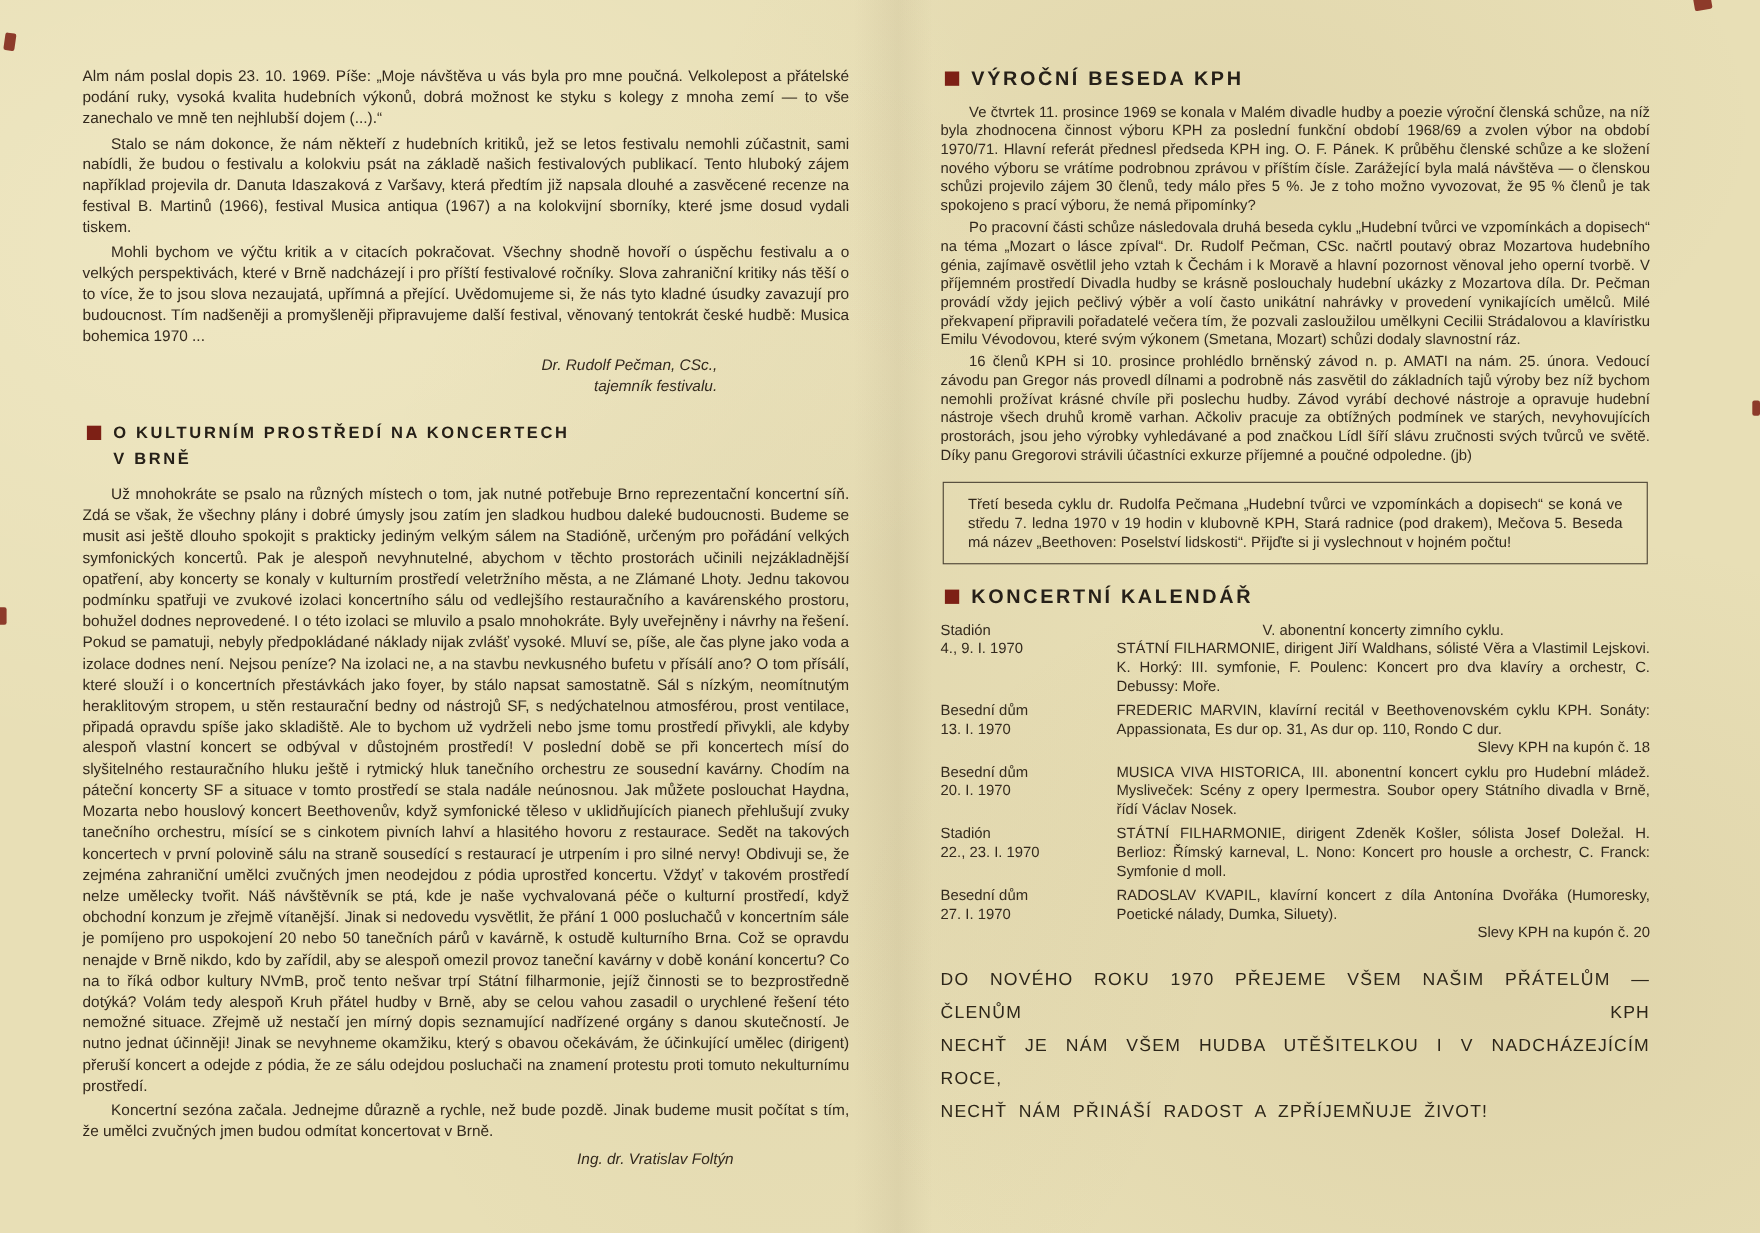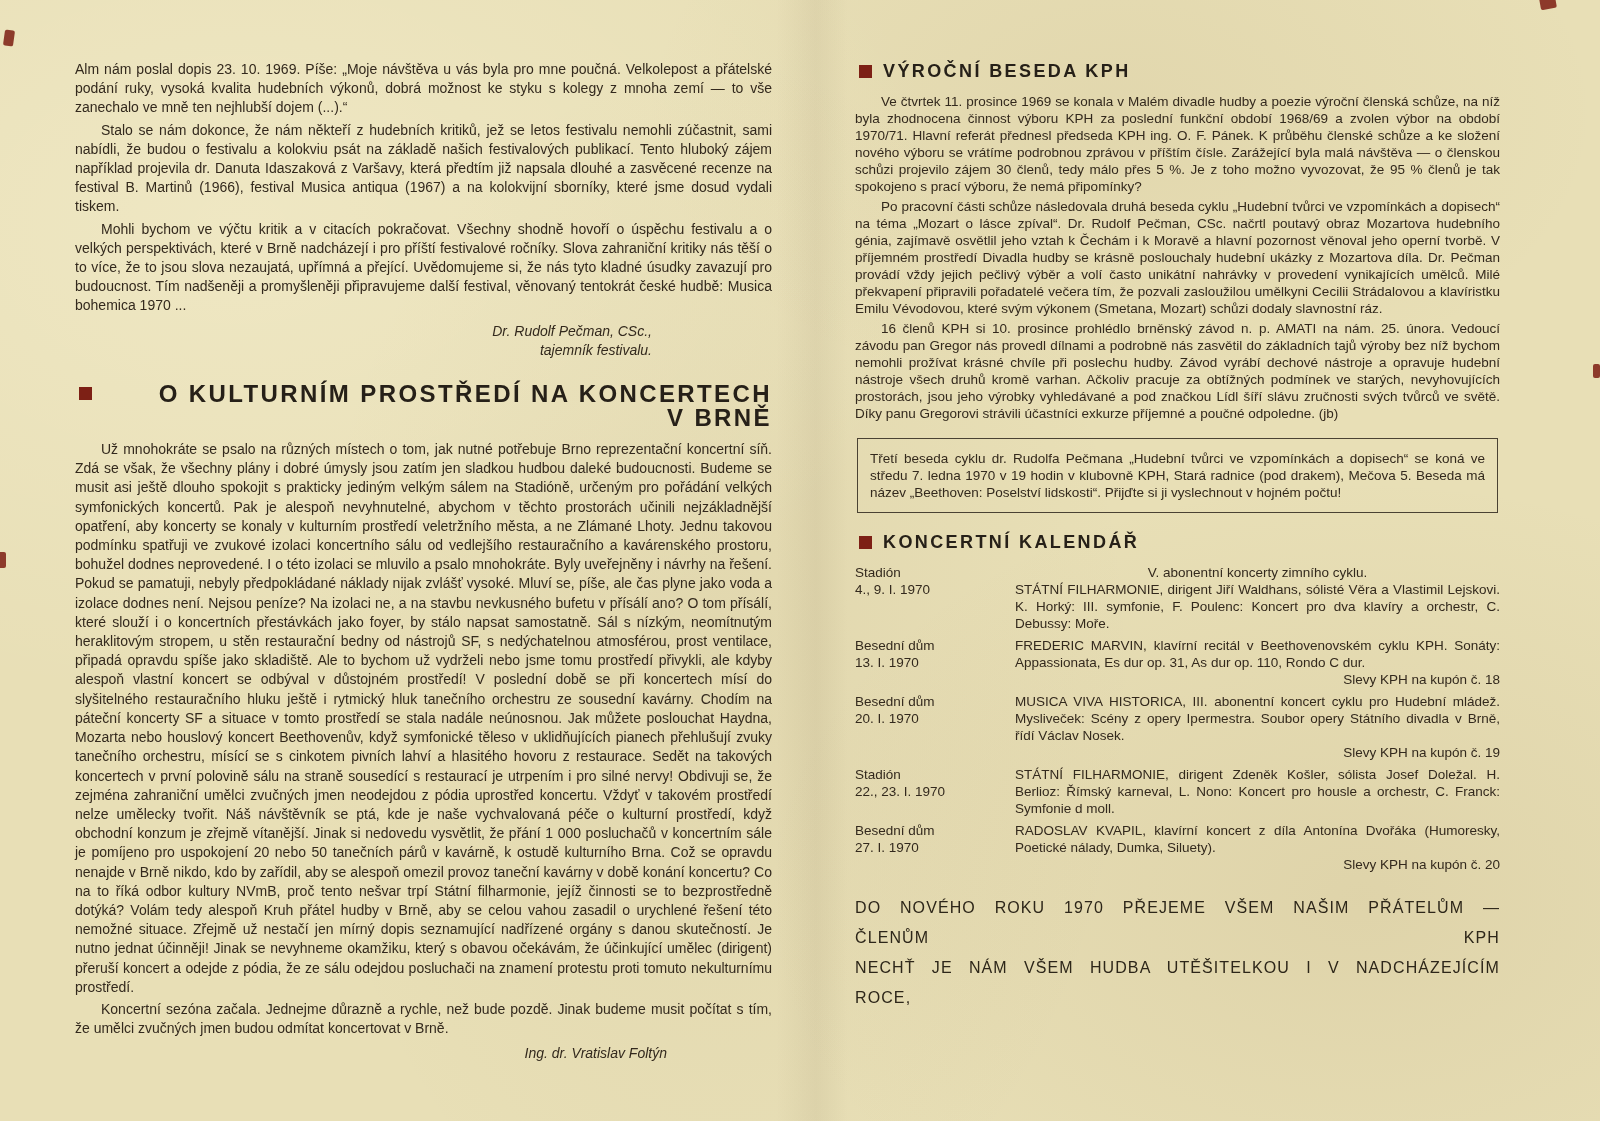--- a/index.html
+++ b/index.html
@@ -22,31 +22,31 @@
   .page-right{left:855px;width:645px;font-size:13.5px;line-height:17px;}
   p.body-par{margin:0 0 3px 0;text-align:justify;}
   .indent{text-indent:26px;}
   .signature{font-style:italic;text-align:right;margin:6px 0 2px 0;}
   .sig-pad-1{padding-right:120px;}
   .sig-pad-2{padding-right:105px;}
   .heading{
     position:relative;padding-left:28px;margin:18px 0 10px 0;
     font-weight:bold;letter-spacing:2.4px;color:#262018;
   }
-  .page-left .heading{font-size:24px;line-height:24px;text-align:right;}
+  .page-left .heading{font-size:15px;line-height:24px;}
   .page-right .heading{font-size:18px;line-height:23px;margin-top:0;}
   .heading .bullet{
     position:absolute;left:4px;top:5px;width:13px;height:13px;
     background:#7d2015;display:inline-block;
   }
   .heading-mid{margin-top:22px;}
   .notice-box{
     border:1.5px solid #4a4233;
     margin:16px 2px 18px 2px;
-    padding:11px 12px;
+    padding:11px 22px;
   }
   .notice-box p{margin:0;text-align:justify;}
   .calendar{margin-top:6px;}
   .cal-row{display:flex;margin-bottom:5px;}
   .cal-left{width:160px;flex:none;}
   .cal-right{flex:1;text-align:justify;}
   .venue{display:block;}
   .cal-date{display:block;}
   .cycle-line{text-align:center;}
   .discount{text-align:right;}
@@ -140,21 +140,20 @@
       </div>
 
       <div class="cal-row">
         <div class="cal-left">
           <span class="venue">Besední dům</span>
           <span class="cal-date">20. I. 1970</span>
         </div>
         <div class="cal-right">
           <div class="cycle-line"></div>
           <div>MUSICA VIVA HISTORICA, III. abonentní koncert cyklu pro Hudební mládež. Mysliveček: Scény z opery Ipermestra. Soubor opery Státního divadla v Brně, řídí Václav Nosek.</div>
-          <div class="discount">Slevy KPH na kupón č. 19</div>
         </div>
       </div>
 
       <div class="cal-row">
         <div class="cal-left">
           <span class="venue">Stadión</span>
           <span class="cal-date">22., 23. I. 1970</span>
         </div>
         <div class="cal-right">
           <div>STÁTNÍ FILHARMONIE, dirigent Zdeněk Košler, sólista Josef Doležal. H. Berlioz: Římský karneval, L. Nono: Koncert pro housle a orchestr, C. Franck: Symfonie d moll.</div>
@@ -172,16 +171,17 @@
           <div>RADOSLAV KVAPIL, klavírní koncert z díla Antonína Dvořáka (Humoresky, Poetické nálady, Dumka, Siluety).</div>
           <div class="discount">Slevy KPH na kupón č. 20</div>
         </div>
       </div>
 
     </div>
 
     <div class="greeting">
       <div class="greet-line stretch">DO NOVÉHO ROKU 1970 PŘEJEME VŠEM NAŠIM PŘÁTELŮM — ČLENŮM KPH</div>
       <div class="greet-line stretch">NECHŤ JE NÁM VŠEM HUDBA UTĚŠITELKOU I V NADCHÁZEJÍCÍM ROCE,</div>
+      <div class="greet-line">NECHŤ NÁM PŘINÁŠÍ RADOST A ZPŘÍJEMŇUJE ŽIVOT!</div>
     </div>
   </div>
 
 </div>
 
 </body></html>

